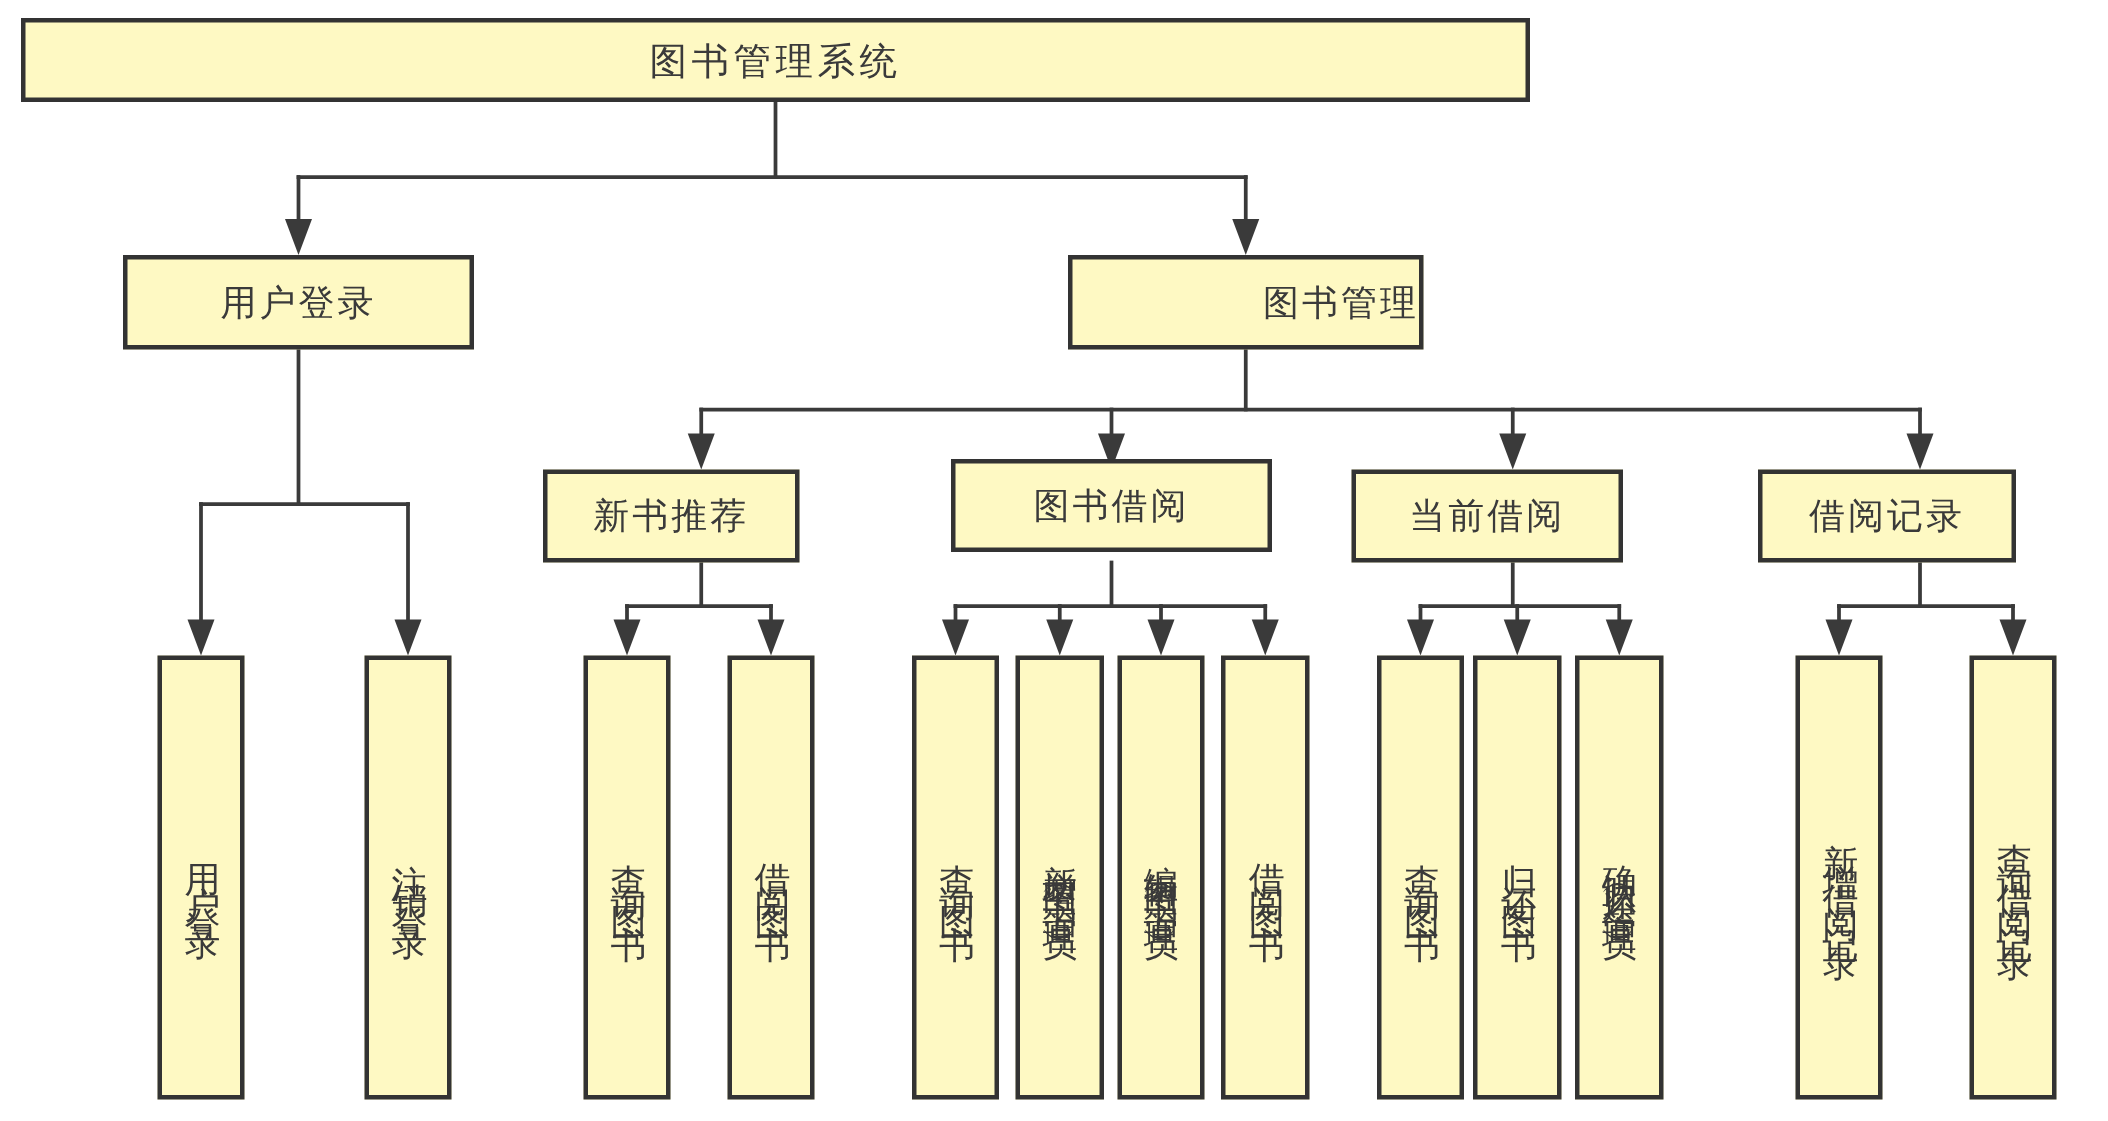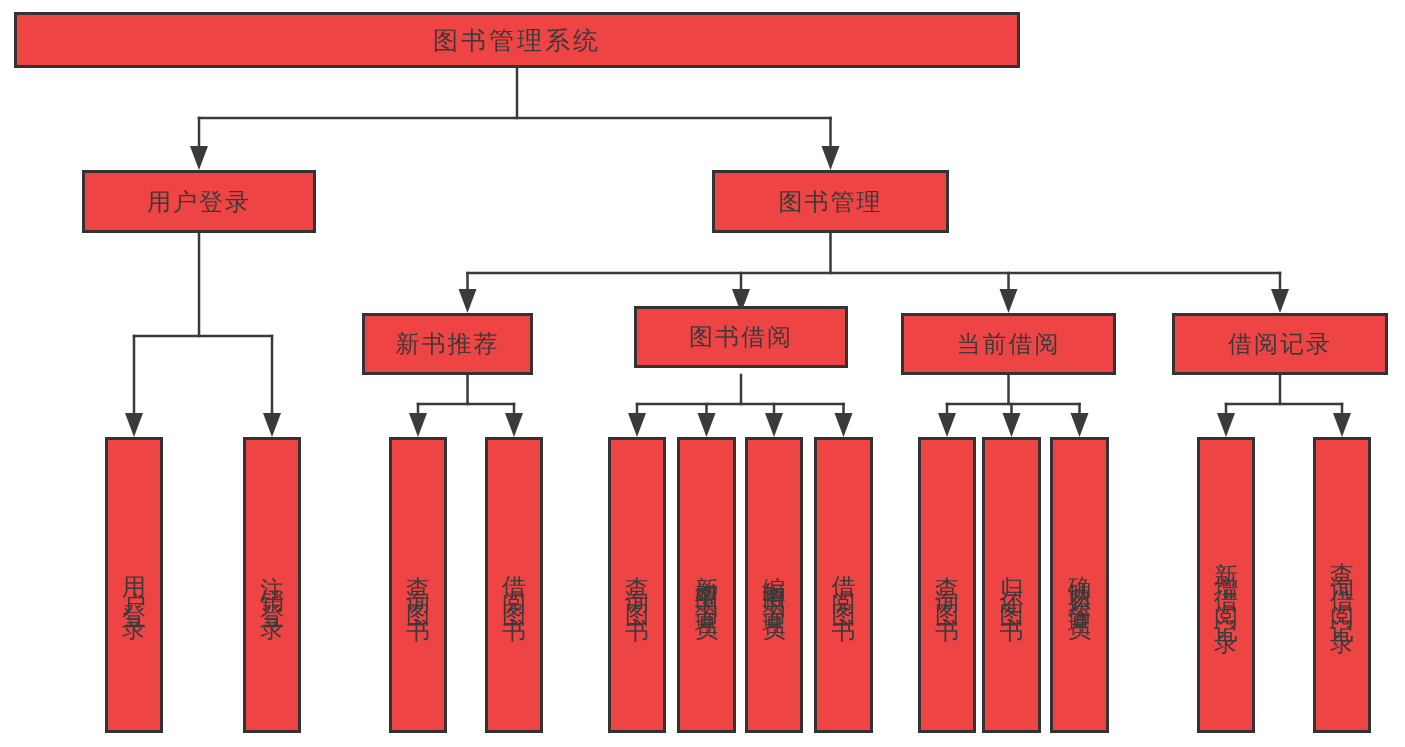--- a/index.html
+++ b/index.html
@@ -19,21 +19,21 @@
     position: absolute;
     left: 0;
     top: 0;
     width: 1405px;
     height: 747px;
   }
   .node {
     position: absolute;
     box-sizing: border-box;
     border: 3px solid #333333;
-    background: #ef4444;
+    background: #fef9c3;
     display: flex;
     align-items: center;
     justify-content: center;
     color: #3a3a3a;
   }
   .node.horiz .label {
     font-size: 24px;
     letter-spacing: 2px;
     white-space: nowrap;
   }
@@ -122,33 +122,33 @@
       <line x1="1342" y1="404" x2="1342" y2="421" stroke="#3a3a3a" stroke-width="2.5" stroke-linecap="square"></line>
       <polygon points="1333,413 1351,413 1342,437" fill="#3a3a3a"></polygon>
     </svg>
   <div id="nodes">
       <div class="node horiz root" style="left: 14px; top: 12px; width: 1006px; height: 56px;">
         <span class="label">图书管理系统</span>
       </div>
       <div class="node horiz" style="left: 82px; top: 170px; width: 234px; height: 63px;">
         <span class="label">用户登录</span>
       </div>
-      <div class="node horiz" style="left: 712px; top: 170px; width: 237px; height: 63px;">
+      <div class="node horiz" style="left: 712px; top: 170px; width: 237px; height: 63px; justify-content: flex-end;">
         <span class="label">图书管理</span>
       </div>
       <div class="node horiz" style="left: 362px; top: 313px; width: 171px; height: 62px;">
         <span class="label">新书推荐</span>
       </div>
       <div class="node horiz" style="left: 634px; top: 306px; width: 214px; height: 62px;">
         <span class="label">图书借阅</span>
       </div>
-      <div class="node horiz" style="left: 901px; top: 313px; width: 215px; height: 62px;">
+      <div class="node horiz" style="left: 901px; top: 313px; width: 181px; height: 62px;">
         <span class="label">当前借阅</span>
       </div>
-      <div class="node horiz" style="left: 1172px; top: 313px; width: 216px; height: 62px;">
+      <div class="node horiz" style="left: 1172px; top: 313px; width: 172px; height: 62px;">
         <span class="label">借阅记录</span>
       </div>
       <div class="node vert" style="left: 105px; top: 437px; width: 58px; height: 296px;">
         <span class="label">用户登录</span>
       </div>
       <div class="node vert" style="left: 243px; top: 437px; width: 58px; height: 296px;">
         <span class="label">注销登录</span>
       </div>
       <div class="node vert" style="left: 389px; top: 437px; width: 58px; height: 296px;">
         <span class="label">查询图书</span>

